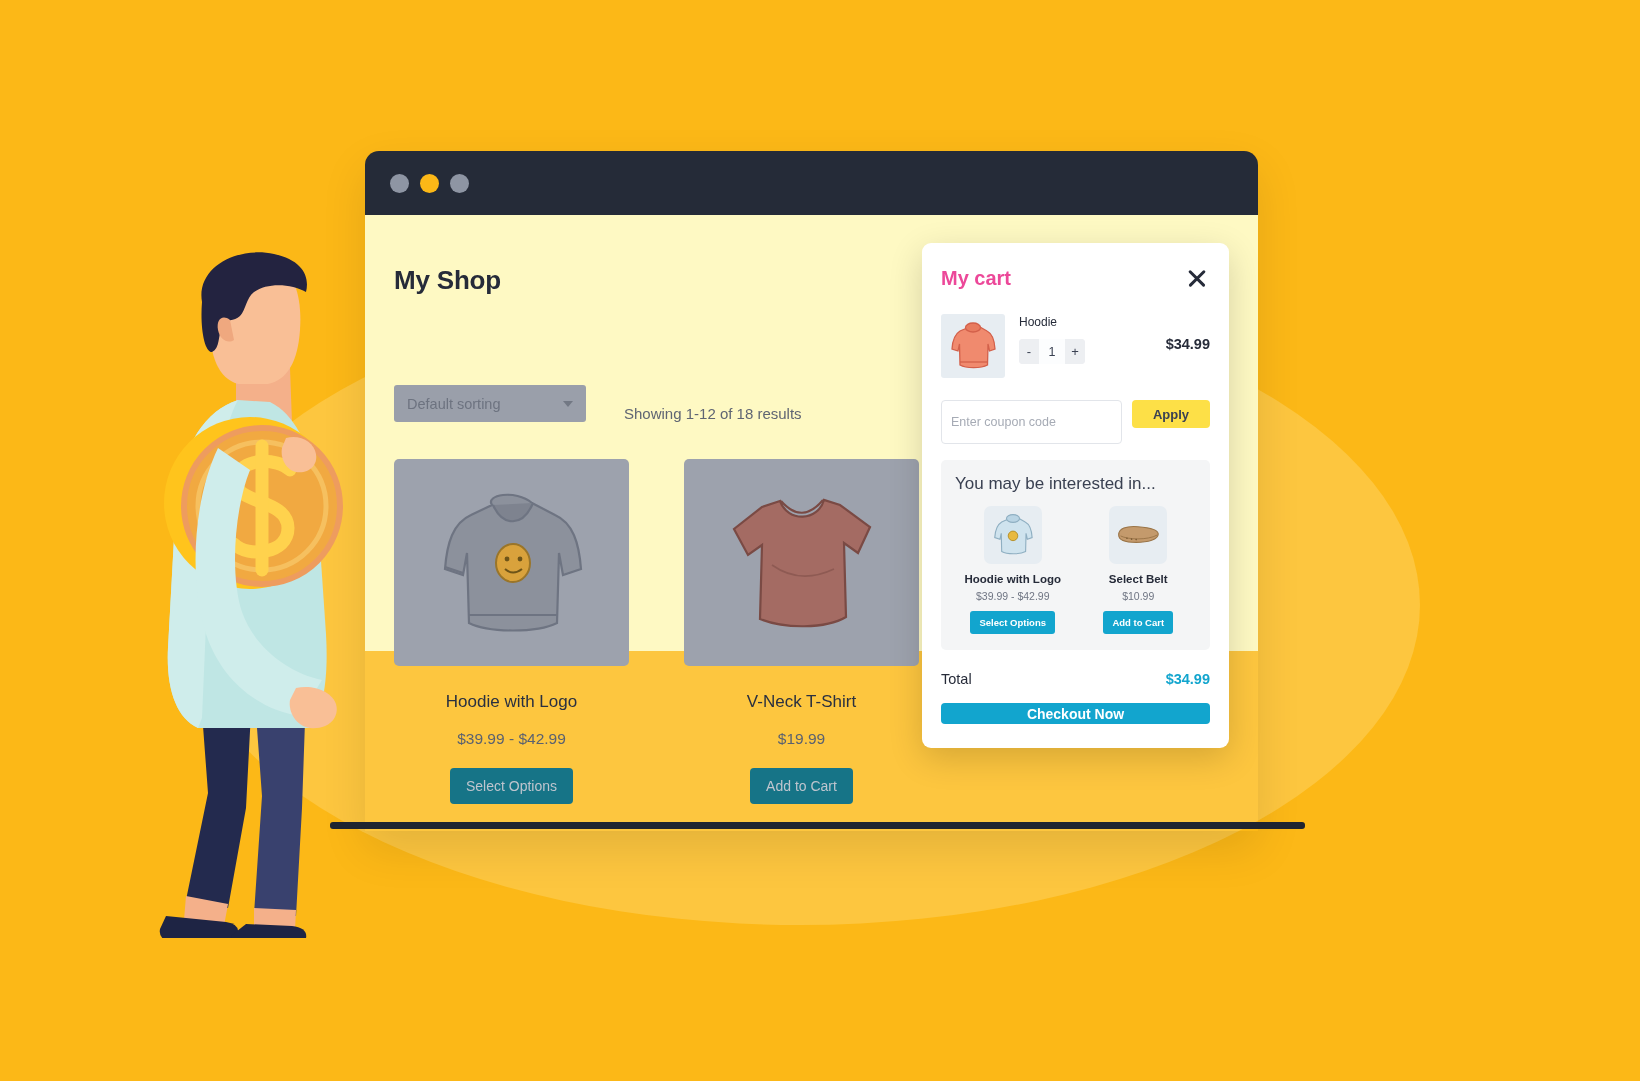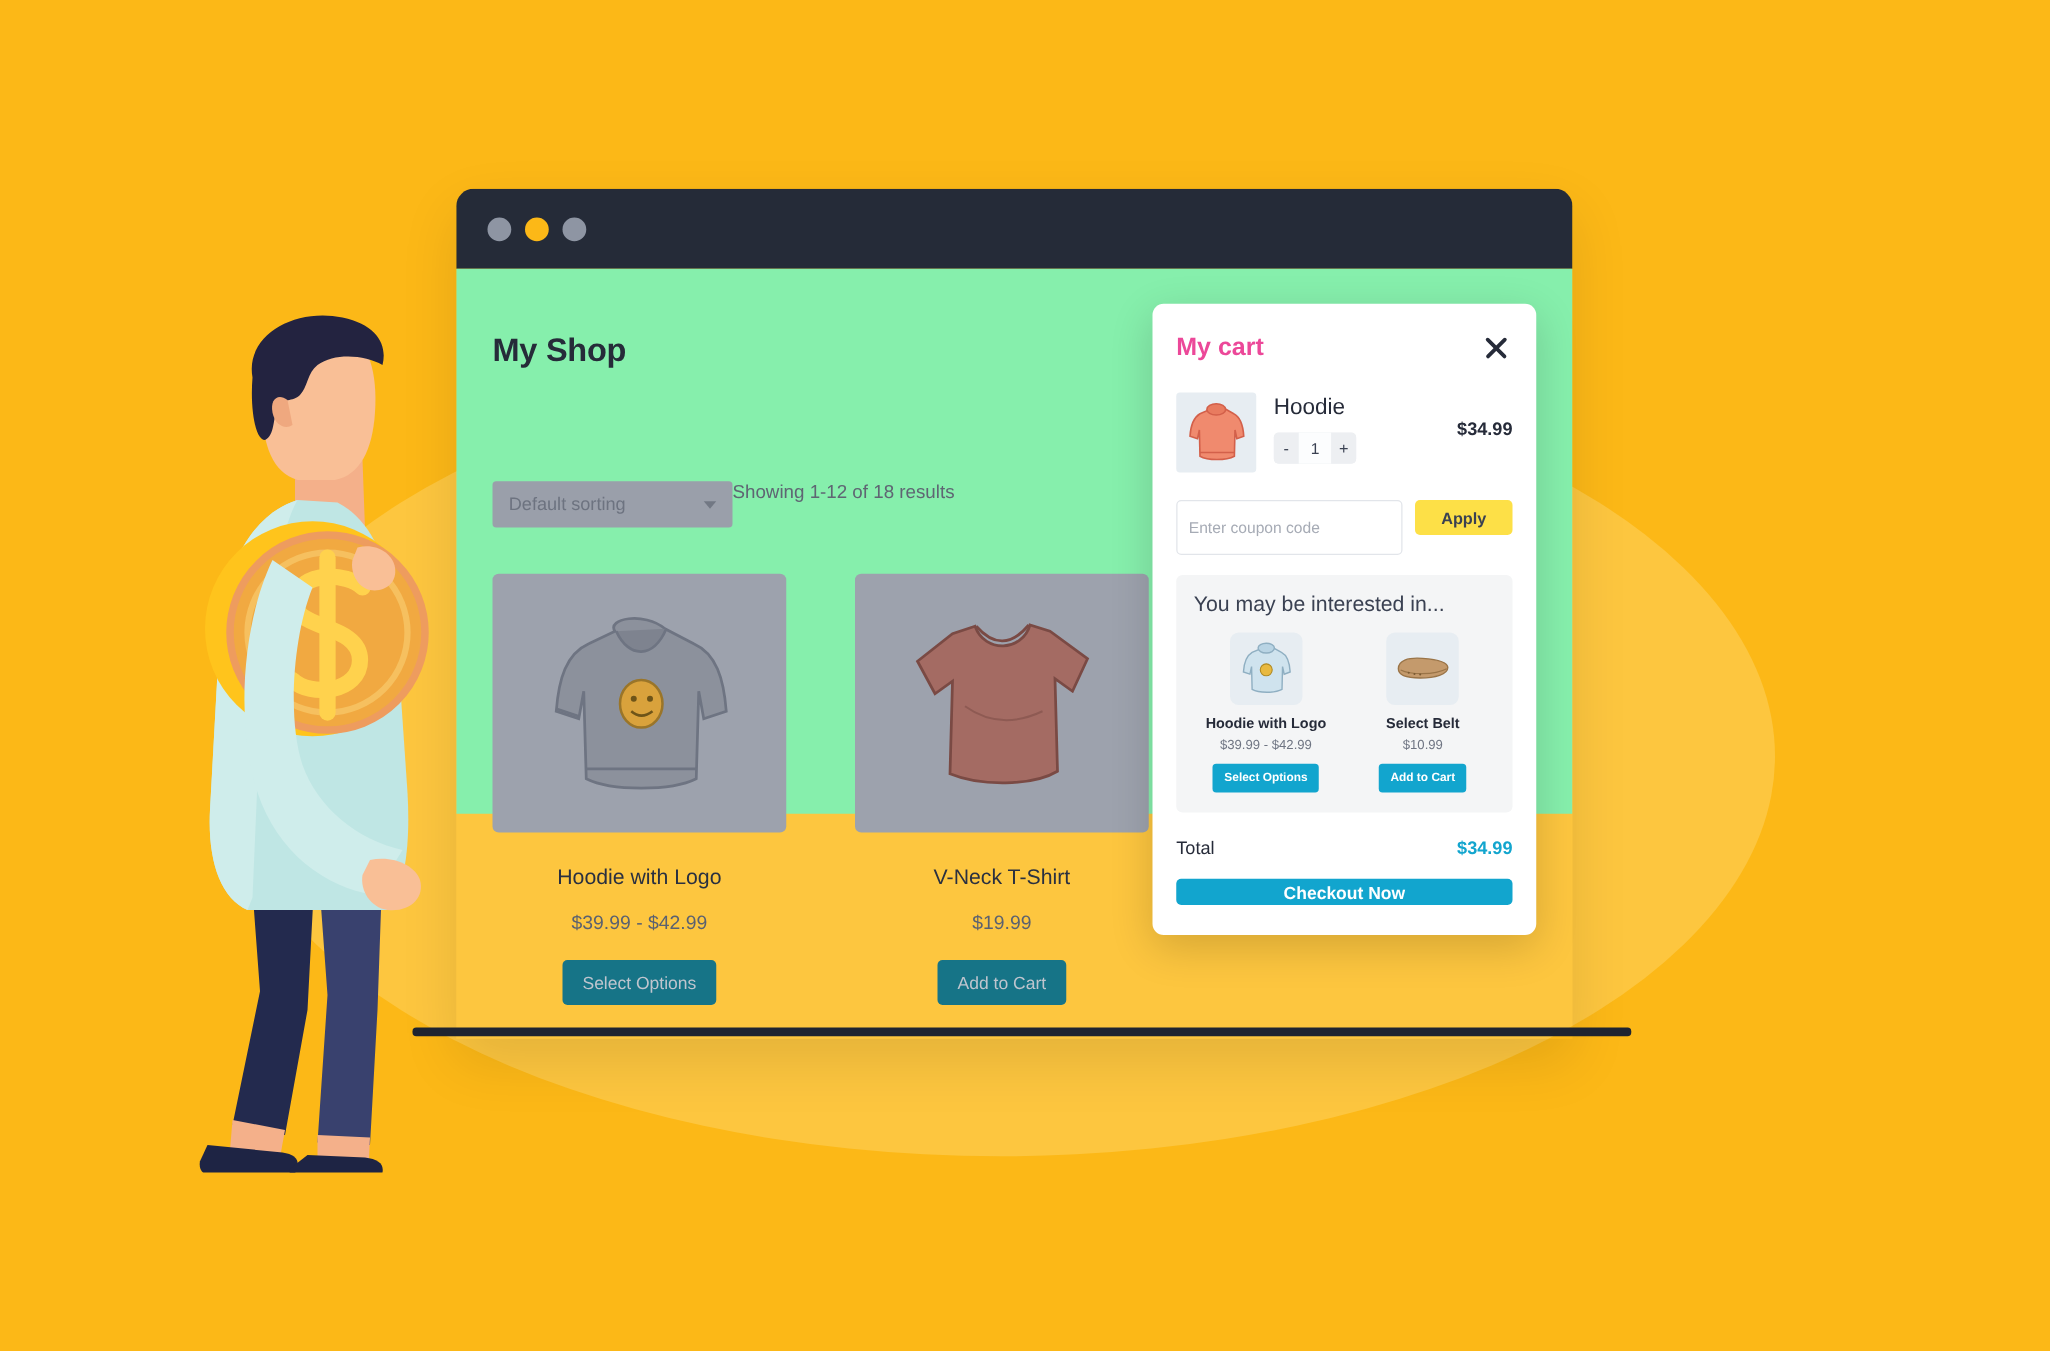--- a/index.html
+++ b/index.html
@@ -47,34 +47,34 @@
     padding-left: 25px; gap: 11px;
   }
   .dot { width: 19px; height: 19px; border-radius: 50%; }
   .dot-1 { background: #8E95A3; }
   .dot-2 { background: #FCB817; }
   .dot-3 { background: #8E95A3; }
 
   .browser-body {
     position: relative;
     height: 436px;
-    background: #86efac;
+    background: #fef9c3;
     padding: 0;
   }
   .shop-title {
     position: absolute;
     left: 29px; top: 50px;
     font-size: 26px; font-weight: bold;
     color: #262B39;
     letter-spacing: -0.2px;
   }
   .toolbar {
     position: absolute;
     left: 29px; top: 170px;
-    display: flex; align-items: flex-start; 
+    display: flex; align-items: flex-end; gap: 38px;
   }
   .sort-select {
     width: 192px; height: 37px;
     background: #9A9FAA;
     border: none; border-radius: 3px;
     display: flex; align-items: center;
     padding: 0 13px;
     font-size: 14.5px; color: #6D7380;
     position: relative;
   }
@@ -156,21 +156,21 @@
     margin-top: 23px;
     display: flex; align-items: flex-start; gap: 14px;
   }
   .item-thumb {
     width: 64px; height: 64px;
     background: #E7EDF2; border-radius: 3px;
     display: flex; align-items: center; justify-content: center;
     flex: 0 0 64px;
   }
   .item-mid { flex: 1; padding-top: 1px; }
-  .item-name { font-size: 18px; color: #262B39; }
+  .item-name { font-size: 12px; color: #262B39; }
   .stepper {
     margin-top: 10px;
     display: inline-flex; align-items: stretch;
     background: #EDEFF2; border-radius: 4px;
     height: 25px; overflow: hidden;
   }
   .step-btn {
     width: 20px; border: none; background: #EDEFF2;
     color: #3A4152; font-size: 13px; cursor: pointer;
     display: flex; align-items: center; justify-content: center;

